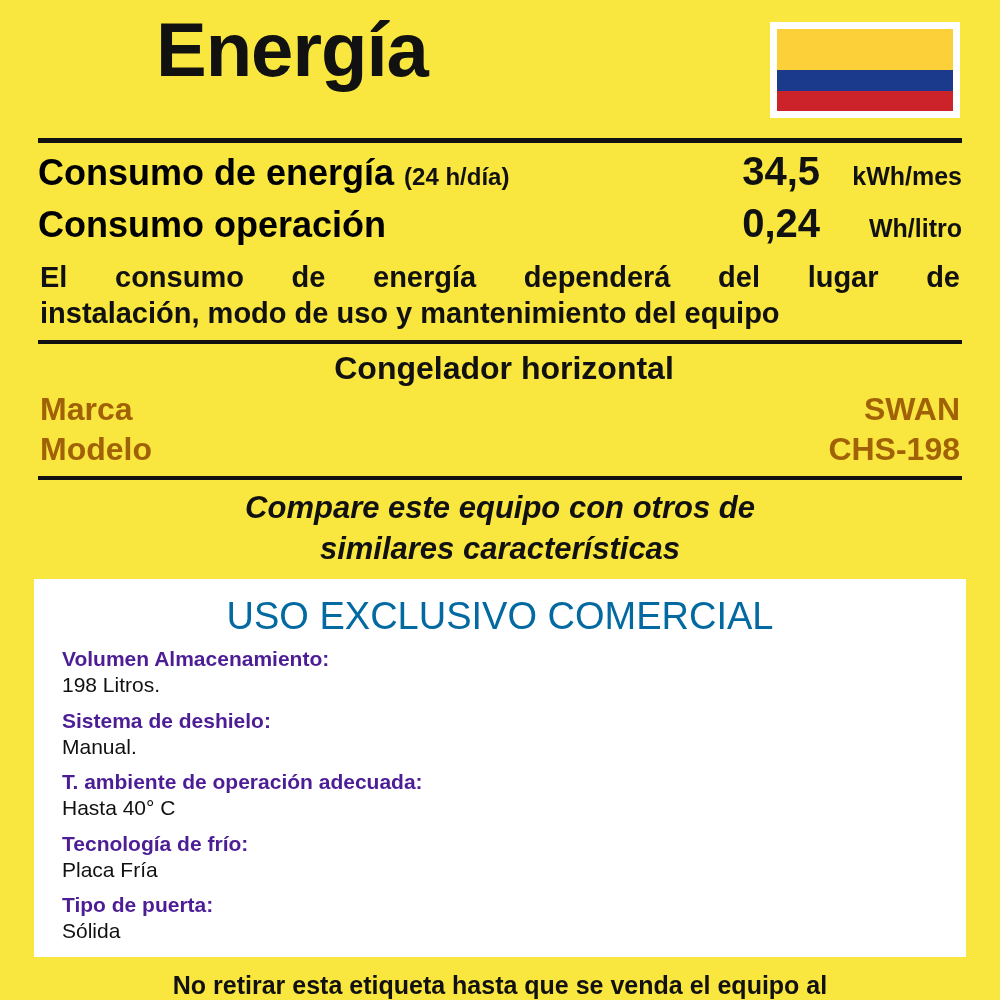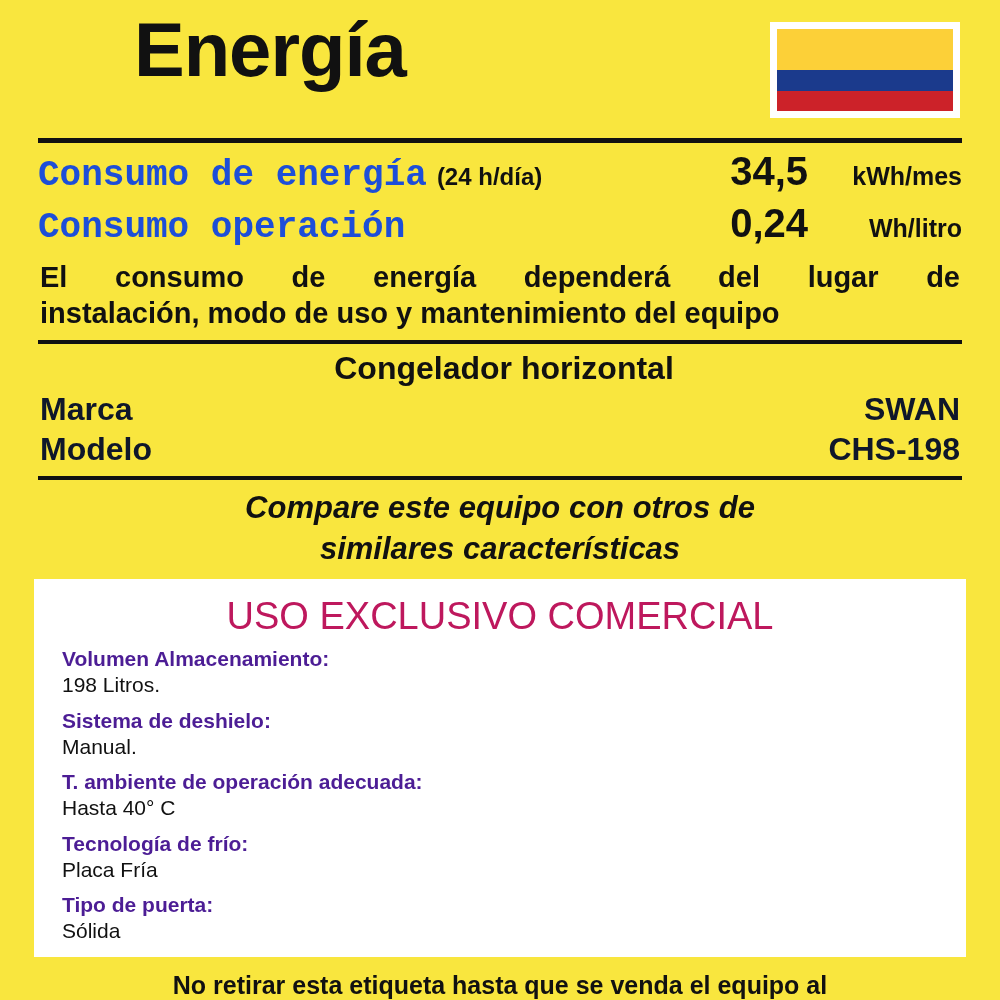--- a/index.html
+++ b/index.html
@@ -19,21 +19,21 @@
 
   
   .header {
     position: relative;
     height: 138px;
     display: flex;
     align-items: center;
   }
   .title {
     position: absolute;
-    left: 134px;
+    left: 156px;
     top: 50px;
     transform: translateY(-50%);
     font-size: 76px;
     font-weight: bold;
     letter-spacing: -1px;
     color: #111111;
     line-height: 1;
   }
   .flag {
     position: absolute;
@@ -65,32 +65,31 @@
     height: 52px;
   }
   .consumo-left {
     display: flex;
     align-items: baseline;
     gap: 10px;
   }
   .consumo-label {
     font-size: 36px;
     font-weight: bold;
-    color: #1d4ed8;
-    font-family: Liberation Mono, monospace;
+    color: #000000;
   }
   .consumo-sub {
     font-size: 24px;
     font-weight: bold;
     color: #111111;
   }
   .consumo-right {
     display: flex;
     align-items: baseline;
-    gap: 24px;
+    gap: 12px;
   }
   .consumo-value {
     font-size: 40px;
     font-weight: bold;
     color: #111111;
   }
   .consumo-unit {
     font-size: 25px;
     font-weight: bold;
     color: #111111;
@@ -117,21 +116,21 @@
     color: #111111;
     padding: 6px 0 2px 8px;
   }
   .kv-row {
     display: flex;
     justify-content: space-between;
     align-items: baseline;
     padding: 0 40px;
     font-size: 32px;
     font-weight: bold;
-    color: #0f172a;
+    color: #a16207;
     line-height: 1.28;
   }
 
   .compare {
     text-align: center;
     font-size: 31px;
     font-weight: bold;
     color: #111111;
     line-height: 1.3;
     padding: 8px 60px 10px 60px;
@@ -142,21 +141,21 @@
   .panel {
     position: relative;
     margin: 0 34px;
     background: #ffffff;
     height: 378px;
     padding: 10px 0 0 0;
   }
   .panel-title {
     text-align: center;
     font-size: 38px;
-    color: #be185d;
+    color: #0369a1;
     padding: 6px 0 8px 0;
   }
   .spec-list { padding: 0 0 0 28px; }
   .spec { margin-bottom: 9px; }
   .spec-term {
     font-size: 21px;
     font-weight: bold;
     color: #4c1d95;
     line-height: 1.25;
   }

